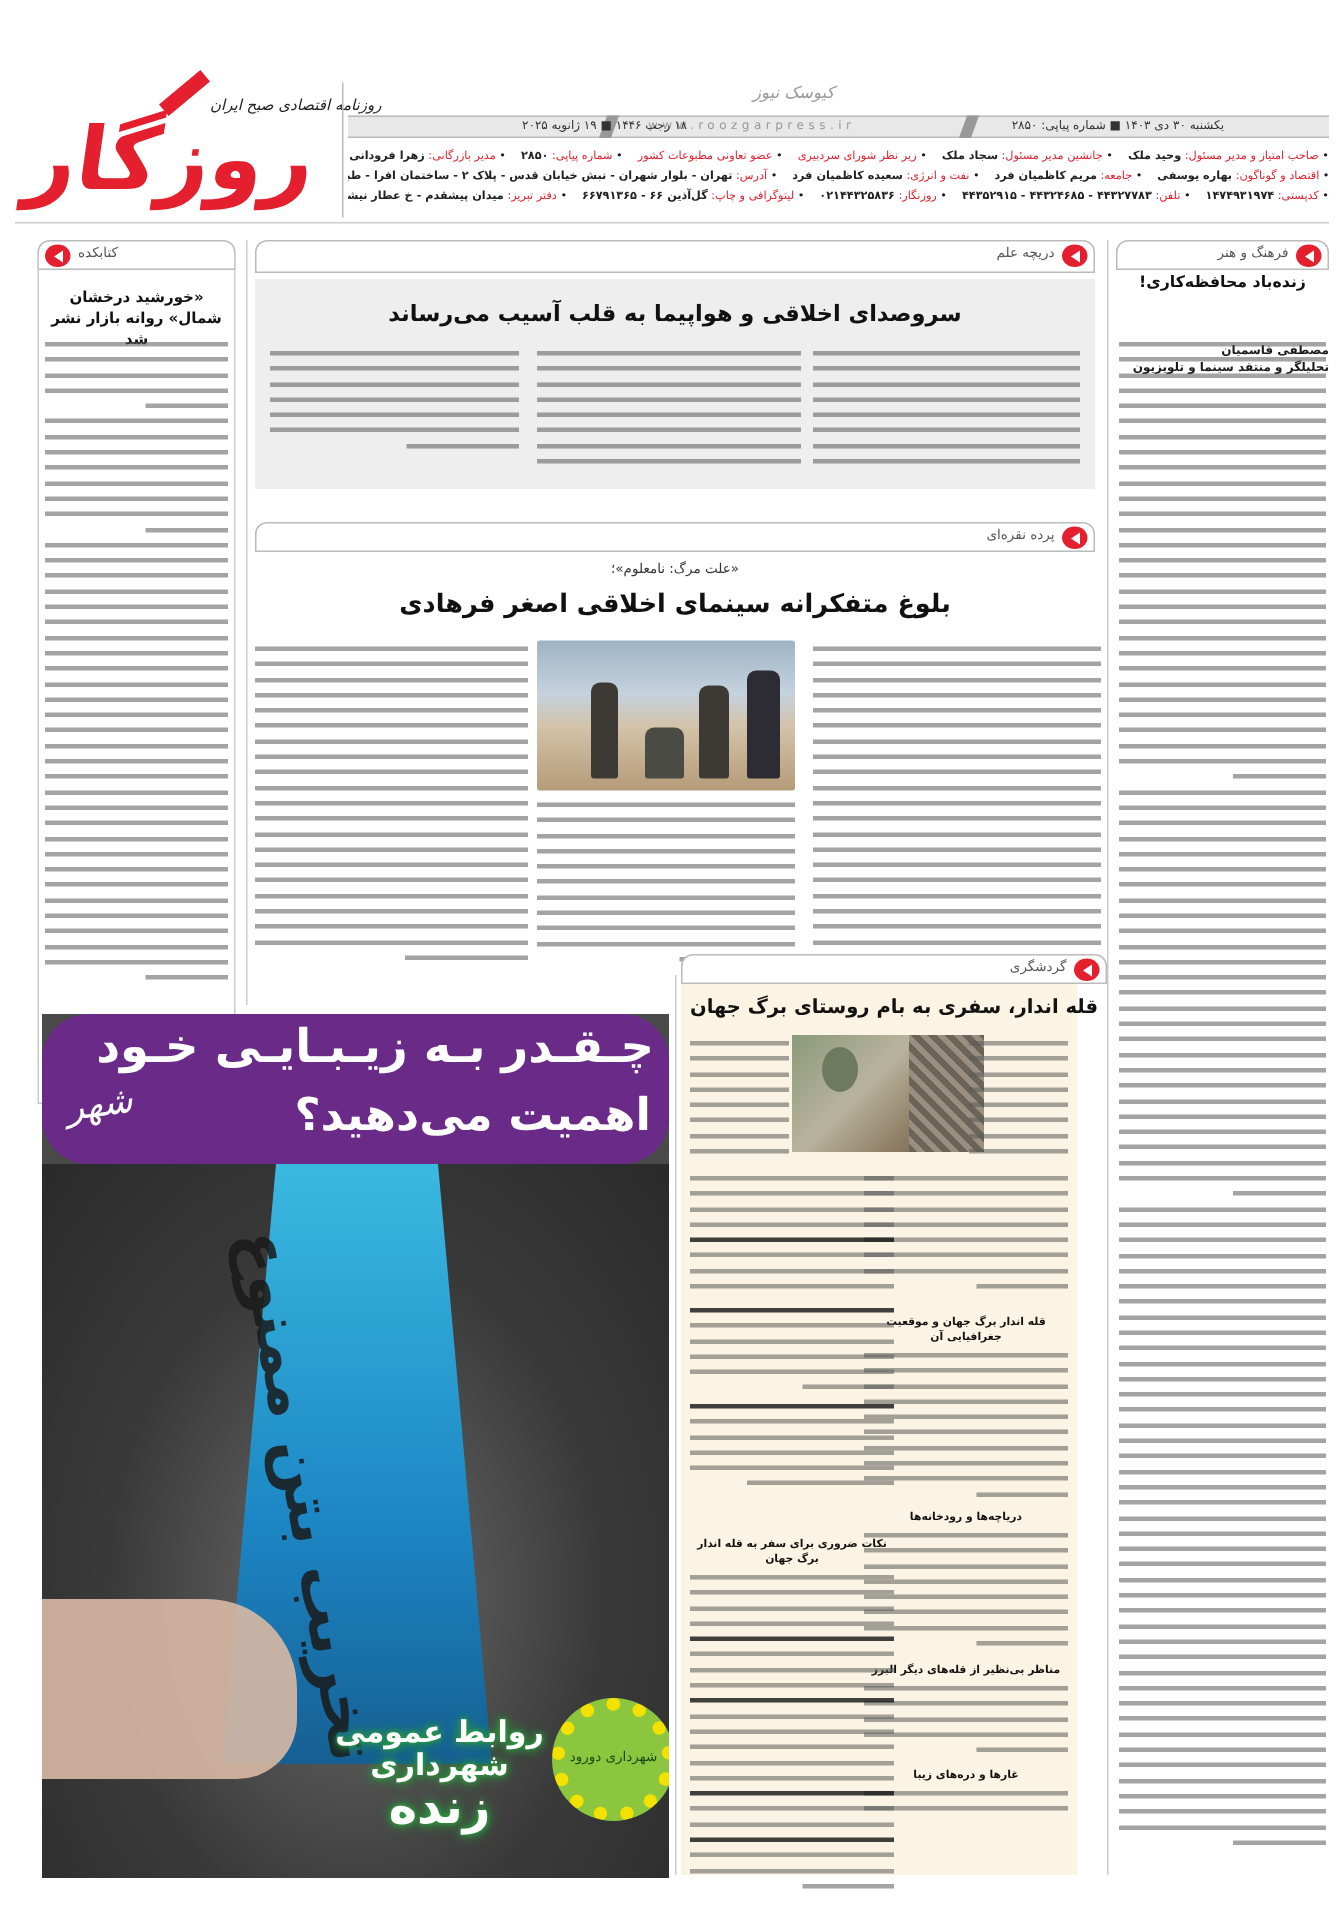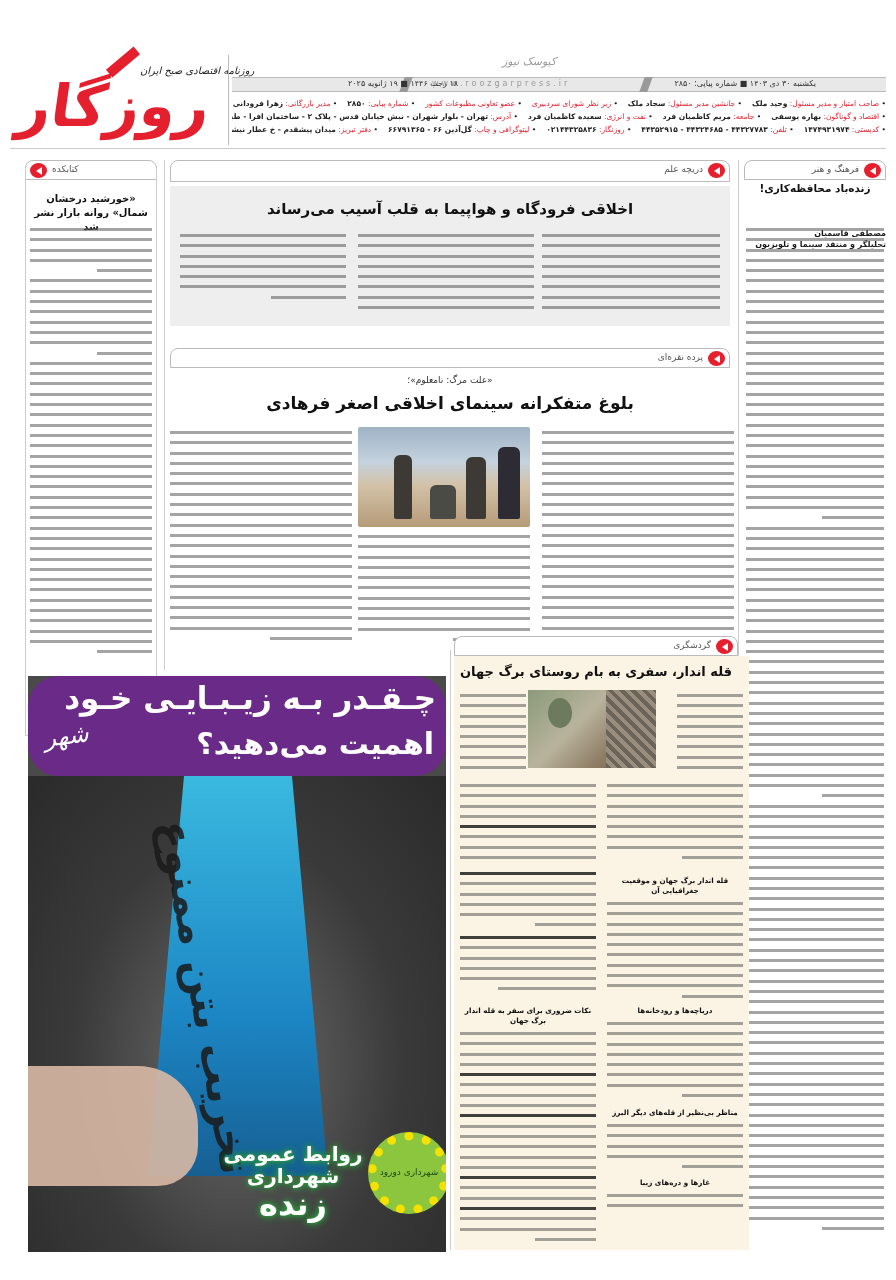--- a/index.html
+++ b/index.html
@@ -52,21 +52,21 @@
   .sci-title { position: absolute; top: 14px; left: 0; width: 560px; font-size: 15px; }
 
   
   .cin-kicker { position: absolute; top: 375px; left: 170px; width: 560px; text-align: center; font-size: 9px; color: #333; }
   .cin-title { position: absolute; top: 393px; left: 170px; width: 560px; font-size: 17px; }
   .cin-photo { position: absolute; top: 427px; left: 358px; width: 172px; height: 100px; border-radius: 2px; overflow: hidden;
     background: linear-gradient(180deg, #9fb3c6 0%, #c5d2de 35%, #d3c2a8 58%, #b59b78 100%); }
   .fig { position: absolute; bottom: 8px; background: #3d3a36; border-radius: 6px 6px 2px 2px; }
 
   
-  .trv-box { position: absolute; top: 656px; left: 454px; width: 295px; height: 594px; background: #fbf3e3; }
+  .trv-box { position: absolute; top: 656px; left: 454px; width: 264px; height: 594px; background: #fbf3e3; }
   .trv-title { position: absolute; top: 8px; left: 0; width: 284px; font-size: 13px; }
   .trv-photo { position: absolute; top: 34px; left: 74px; width: 128px; height: 78px; overflow: hidden;
     background: linear-gradient(135deg, #8a9a7a 0%, #b9b39d 40%, #8d7b62 70%, #5d5145 100%); }
   .trv-sub { font-size: 7.2px; font-weight: bold; text-align: center; color: #111; line-height: 10px; }
 
   
   .rc-title { position: absolute; top: 182px; left: 744px; width: 142px; font-size: 10.5px; text-align: center; }
   .rc-author { position: absolute; top: 200px; left: 744px; width: 142px; font-size: 8px; font-weight: bold; text-align: right; line-height: 11px; margin-top: 28px; }
 
   
@@ -309,21 +309,21 @@
       <div class="ln"></div>
       <div class="ln short"></div>
     </div>
 </div>
 
 <div class="sec-head" style="top:160px; left:170px; width:560px; height:22px;">
   <span class="badge"></span>
   <span class="label">دریچه علم</span>
 </div>
 <div class="sci-box">
-  <div class="sci-title headline">اخلاقی فرودگاه و هواپیما به قلب آسیب می‌رساند</div>
+  <div class="sci-title headline">سروصدای اخلاقی و هواپیما به قلب آسیب می‌رساند</div>
   <div class="abs body-text" style="top:44px; right:10px; width:178px; height:90px;">
       <div class="lines">
         <div class="ln"></div>
         <div class="ln"></div>
         <div class="ln"></div>
         <div class="ln"></div>
         <div class="ln"></div>
         <div class="ln"></div>
         <div class="ln"></div>
         <div class="ln"></div>
@@ -572,21 +572,21 @@
     <div class="body-text" style="height:62px; margin-top:2px;">
         <div class="lines">
           <div class="ln bold"></div>
           <div class="ln"></div>
           <div class="ln"></div>
           <div class="ln"></div>
           <div class="ln"></div>
           <div class="ln mid"></div>
         </div>
       </div>
-    <div class="trv-sub" style="margin-top:12px;">نکات ضروری برای سفر به قله اندار برگ جهان</div>
+    <div class="trv-sub" style="margin-top:30px;">نکات ضروری برای سفر به قله اندار برگ جهان</div>
     <div class="body-text" style="height:222px; margin-top:2px;">
         <div class="lines">
           <div class="ln"></div>
           <div class="ln"></div>
           <div class="ln"></div>
           <div class="ln"></div>
           <div class="ln bold"></div>
           <div class="ln"></div>
           <div class="ln"></div>
           <div class="ln"></div>

